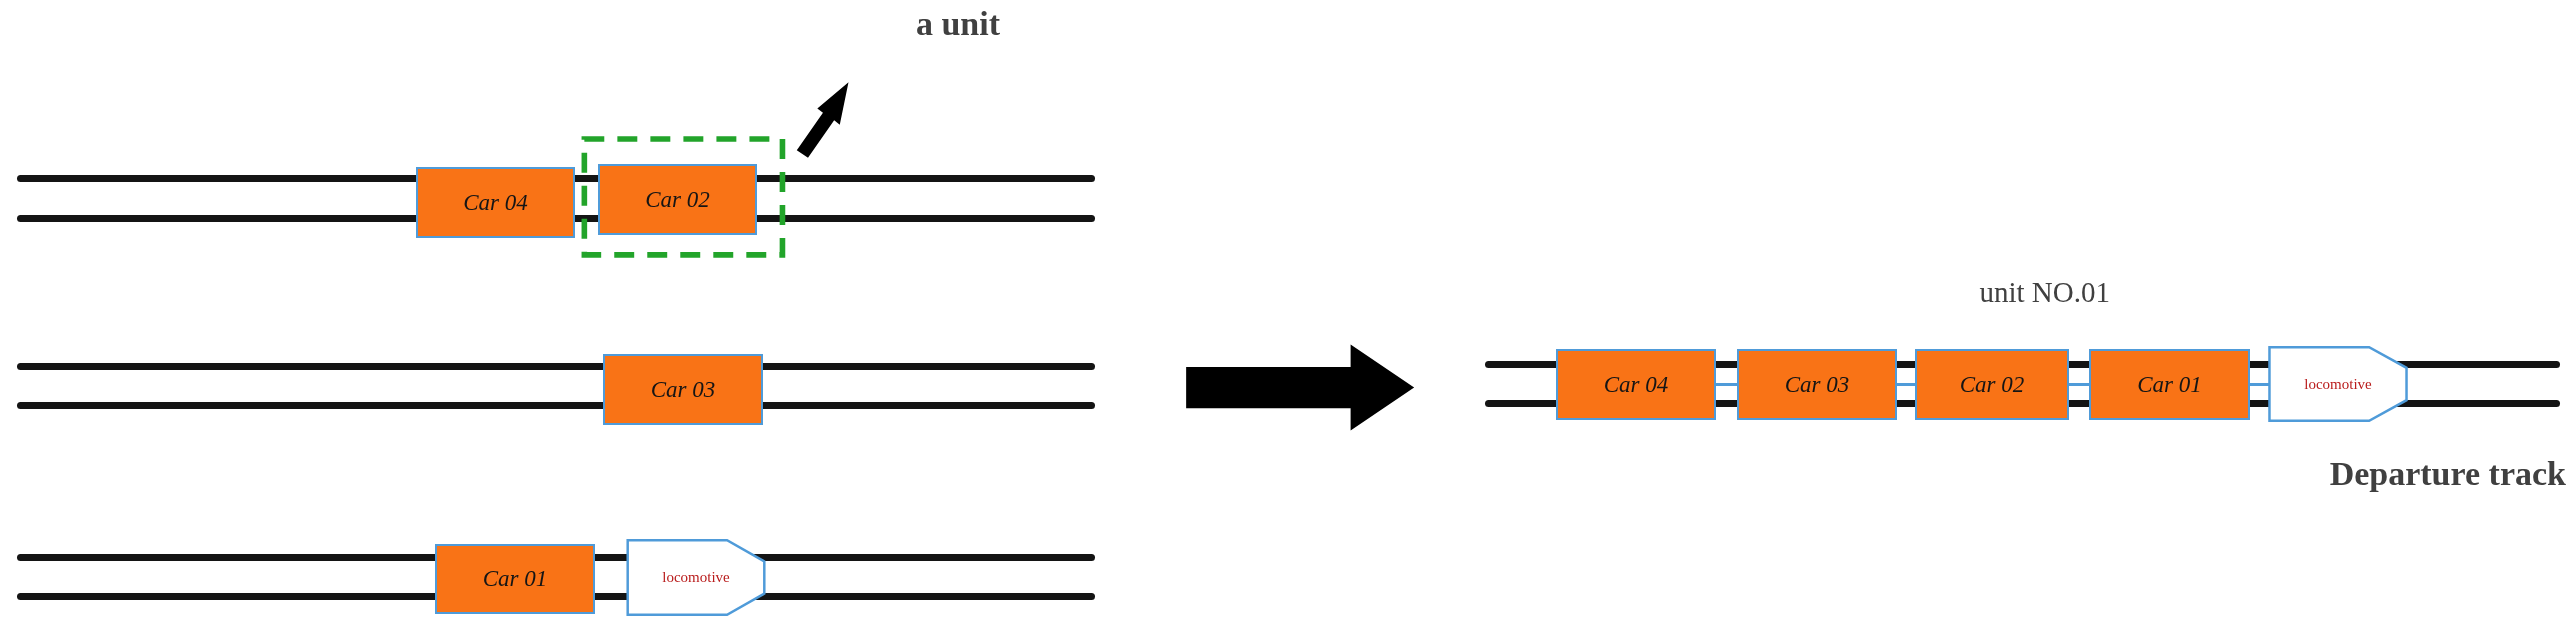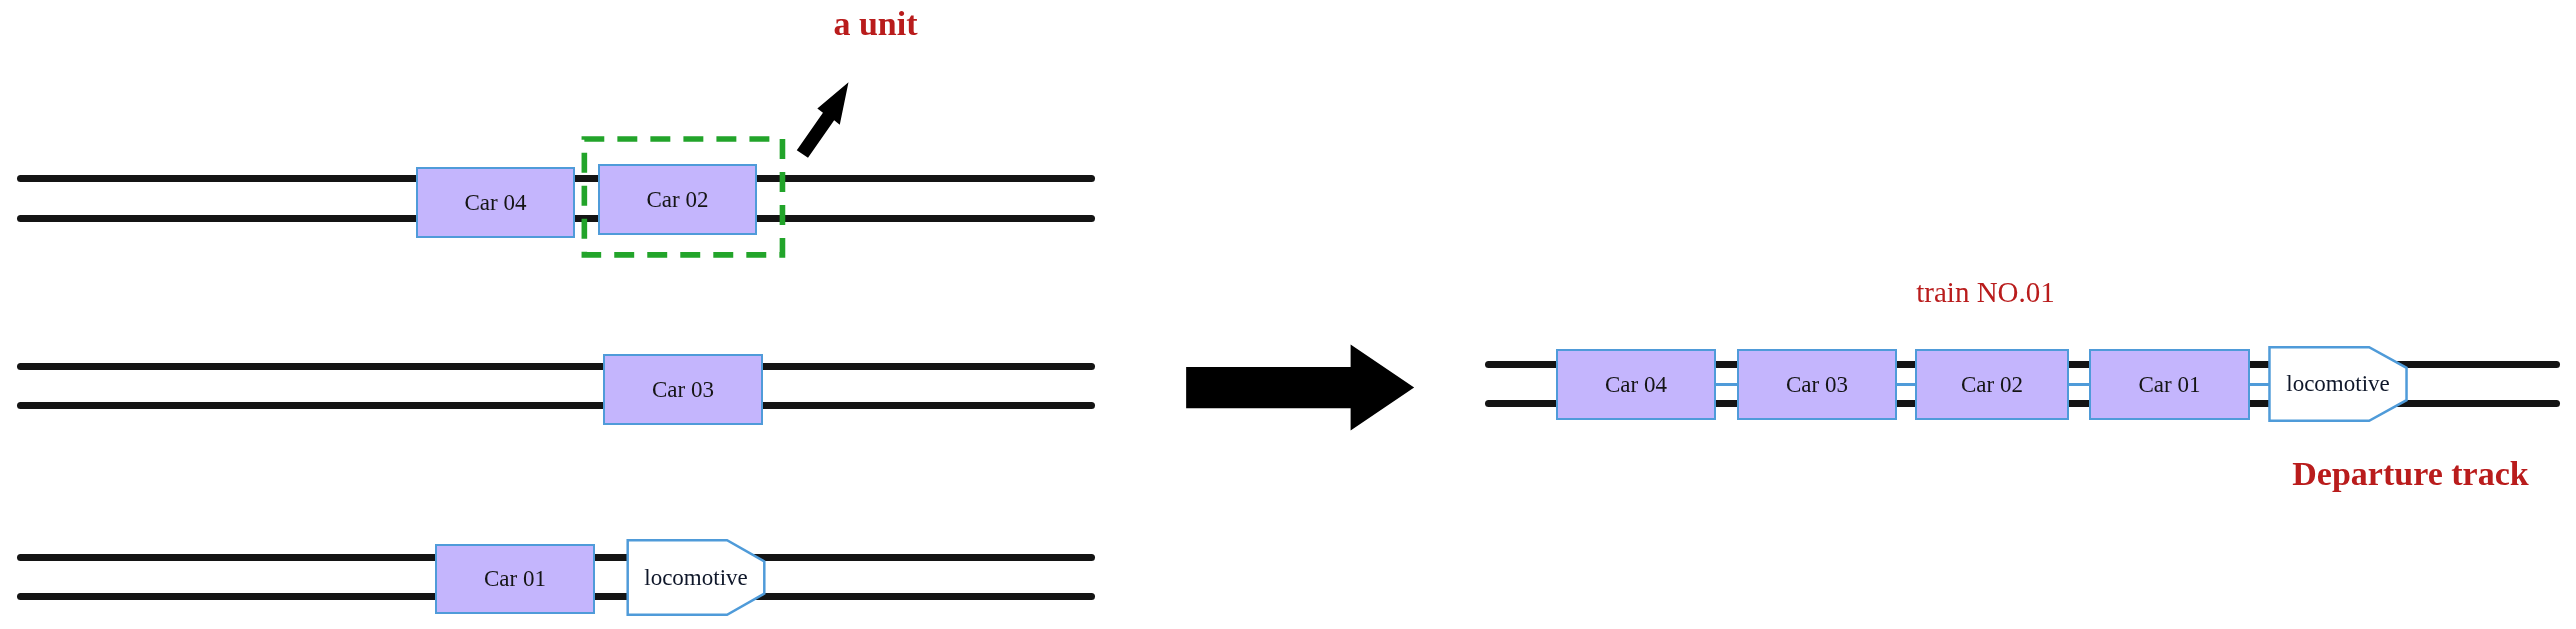--- a/index.html
+++ b/index.html
@@ -13,43 +13,44 @@
   
   .rail{
     position:absolute;
     height:6.9px;
     background:#141414;
     border-radius:3.7px;
   }
   
   .car{
     position:absolute;
-    background:#c4b5fd;
+    background:#f97316;
     border:2.5px solid #4F9BD9;
     display:flex;align-items:center;justify-content:center;
     font-size:23px;color:#151515;
     box-sizing:border-box;
     z-index:3;
+    font-style:italic;
   }
   
   .loco{
     position:absolute;
     z-index:3;
   }
   .loco svg{position:absolute;left:0;top:0;}
   .loco .loco-label{
     position:absolute;inset:0;
     display:flex;align-items:center;justify-content:center;
-    font-size:23px;color:#0f172a;
+    font-size:15px;color:#b91c1c;
   }
   
   .lbl{
     position:absolute;
-    color:#b91c1c;
-    text-align:center;
+    color:#404040;
+    text-align:right;
   }
   .lbl-unit{font-size:34px;font-weight:bold;}
   .lbl-train{font-size:29px;font-weight:normal;}
   .lbl-depart{font-size:34px;font-weight:bold;}
   
   .overlay{
     position:absolute;left:0;top:0;
     z-index:4;
     pointer-events:none;
   }
@@ -108,21 +109,21 @@
 
   <div class="loco" style="left:2268px;top:346px;width:140px;height:76px;">
     <svg width="140" height="76" viewBox="0 0 224 122">
       <polygon points="2,2 162,2 222,35 222,87 162,120 2,120" fill="#ffffff" stroke="#4F9BD9" stroke-width="4"></polygon>
     </svg>
     <span class="loco-label">locomotive</span>
   </div>
 
   <div class="lbl lbl-unit" style="left:751px;top:5px;width:249px;">a unit</div>
 
-  <div class="lbl lbl-train" style="left:1861px;top:276px;width:249px;">train NO.01</div>
+  <div class="lbl lbl-train" style="left:1861px;top:276px;width:249px;">unit NO.01</div>
 
   <div class="lbl lbl-depart" style="left:2255px;top:455px;width:311px;">Departure track</div>
 
   <svg class="overlay" width="2576" height="630" viewBox="0 0 4135 1011">
 
     <rect x="938" y="223" width="318" height="186" fill="none" stroke="#22A42A" stroke-width="9" stroke-dasharray="32 21"></rect>
 
     <polygon points="1279,241 1297,253 1339,193 1348,200 1362,132 1312,174 1321,181" fill="#000000"></polygon>
 
     <polygon points="1904,589 2168,589 2168,553 2270,622 2168,691 2168,655 1904,655" fill="#000000"></polygon>

